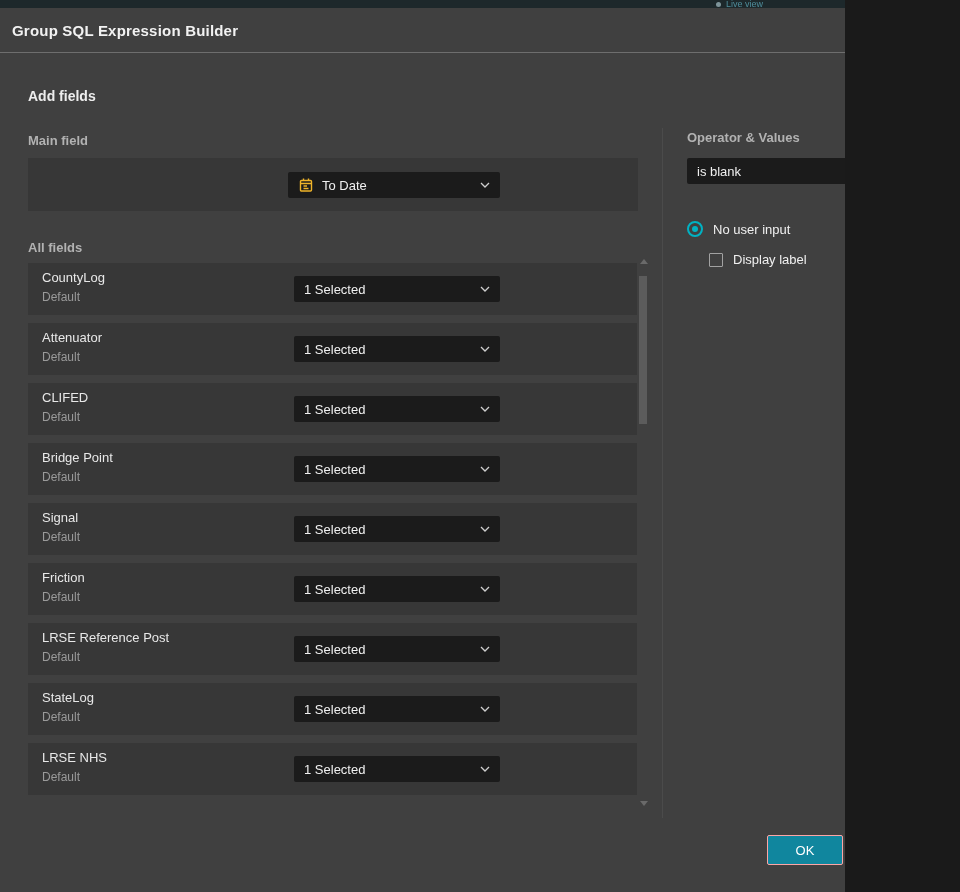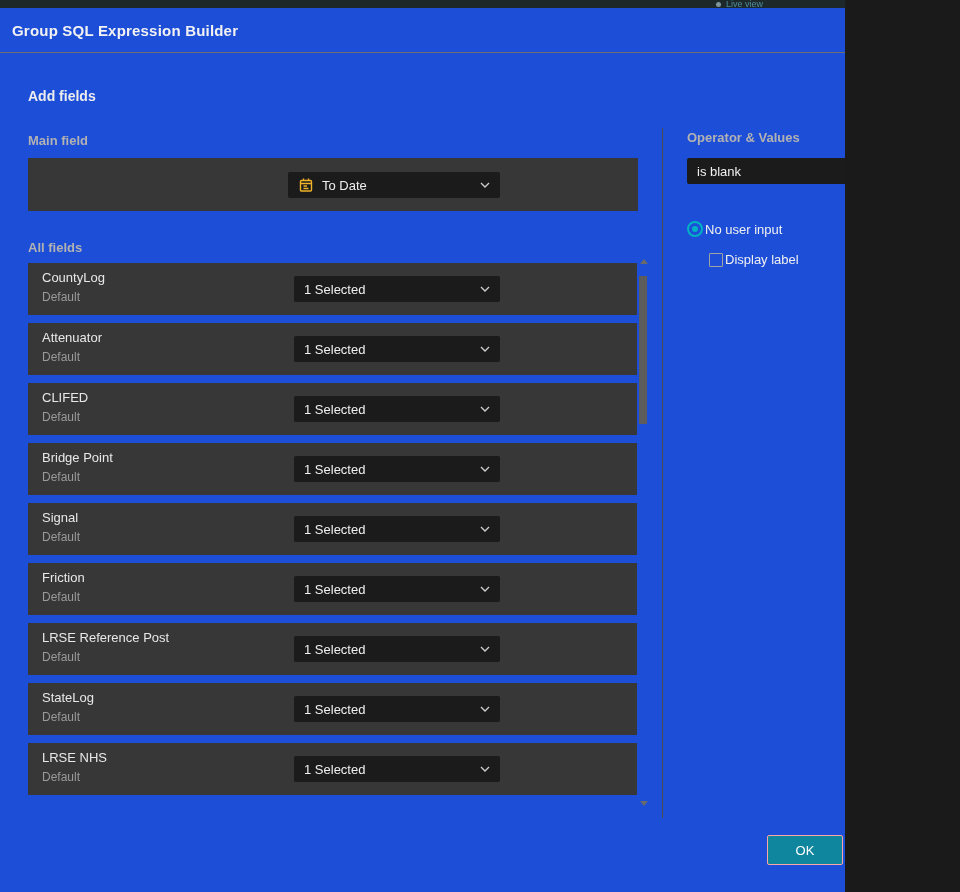--- a/index.html
+++ b/index.html
@@ -28,21 +28,21 @@
   .frag.f3 { top:208px; height:10px; background:#4a4a4a; }
   .frag.f4 { top:277px; height:13px; background:#15537f; }
   .frag.f5 { top:372px; height:8px; background:#3e3e3e; }
   .frag.f6 { top:492px; height:10px; background:#176273; }
   .frag.f7 { top:517px; height:10px; background:#176273; }
   .frag.f8 { top:632px; height:8px; background:#3e3e3e; }
   .frag.f9 { top:692px; height:8px; background:#3e3e3e; }
   .frag.f10 { top:752px; height:8px; background:#3e3e3e; }
 
   
-  .dialog { position:absolute; left:0; top:8px; width:957px; height:884px; background:#1d4ed8; }
+  .dialog { position:absolute; left:0; top:8px; width:957px; height:884px; background:#404040; }
   .dlg-header { position:absolute; left:0; top:0; width:957px; height:45px; border-bottom:1px solid #6e6e6e; }
   .dlg-title { position:absolute; left:12px; top:0; height:45px; line-height:45px; font-size:15px; font-weight:600; color:#f2f2f2; letter-spacing:.2px; }
   .close-btn { position:absolute; left:918px; top:11px; width:24px; height:24px; background:none; border:none; cursor:pointer; display:flex; align-items:center; justify-content:center; }
 
   .sec-title { position:absolute; left:28px; font-size:14px; font-weight:700; color:#ededed; }
   .grp-label { position:absolute; font-size:13px; font-weight:600; color:#b2b2b2; }
 
   .main-panel { position:absolute; left:28px; top:150px; width:610px; height:53px; background:#373737; }
 
   .dropdown { background:#1b1b1b; border-radius:2px; color:#f0f0f0; font-size:13px; display:flex; align-items:center; padding:0 10px; cursor:pointer; }
@@ -60,21 +60,21 @@
   .scrollbar { position:absolute; left:638px; top:247px; width:11px; height:555px; }
   .sb-arrow { position:absolute; left:2px; width:0; height:0; border-left:4px solid transparent; border-right:4px solid transparent; }
   .sb-up   { top:4px;  border-bottom:5px solid #6a6a6a; }
   .sb-down { bottom:4px; border-top:5px solid #6a6a6a; }
   .sb-thumb { position:absolute; left:1px; top:21px; width:8px; height:148px; background:#5c5c5c; }
 
   .v-divider { position:absolute; left:662px; top:120px; width:1px; height:690px; background:#4b4b4b; }
 
   .op-dd { position:absolute; left:687px; top:150px; width:239px; height:26px; }
 
-  .choice-row { position:absolute; display:flex; align-items:center; gap:2px; cursor:pointer; color:#f0f0f0; font-size:13px; }
+  .choice-row { position:absolute; display:flex; align-items:center; gap:10px; cursor:pointer; color:#f0f0f0; font-size:13px; }
   .radio-row { left:687px; top:213px; }
   .check-row { left:709px; top:244px; }
   .radio { width:16px; height:16px; border-radius:50%; border:2px solid #8a8a8a; position:relative; flex:none; }
   .radio.checked { border-color:#00b2c3; }
   .radio.checked::after { content:""; position:absolute; left:3px; top:3px; width:6px; height:6px; border-radius:50%; background:#00b2c3; }
   .checkbox { width:14px; height:14px; border:1px solid #a2a2a2; border-radius:1px; background:transparent; flex:none; }
 
   .btn { position:absolute; top:827px; height:30px; font-size:13px; font-family:"Liberation Sans",sans-serif; border-radius:2px; cursor:pointer; }
   .btn-ok { left:767px; width:76px; background:#10869e; border:1px solid #fca5a5; color:#ffffff; }
   .btn-cancel { left:851px; width:75px; background:transparent; border:4px solid #fde047; color:#e2e2e2; }

